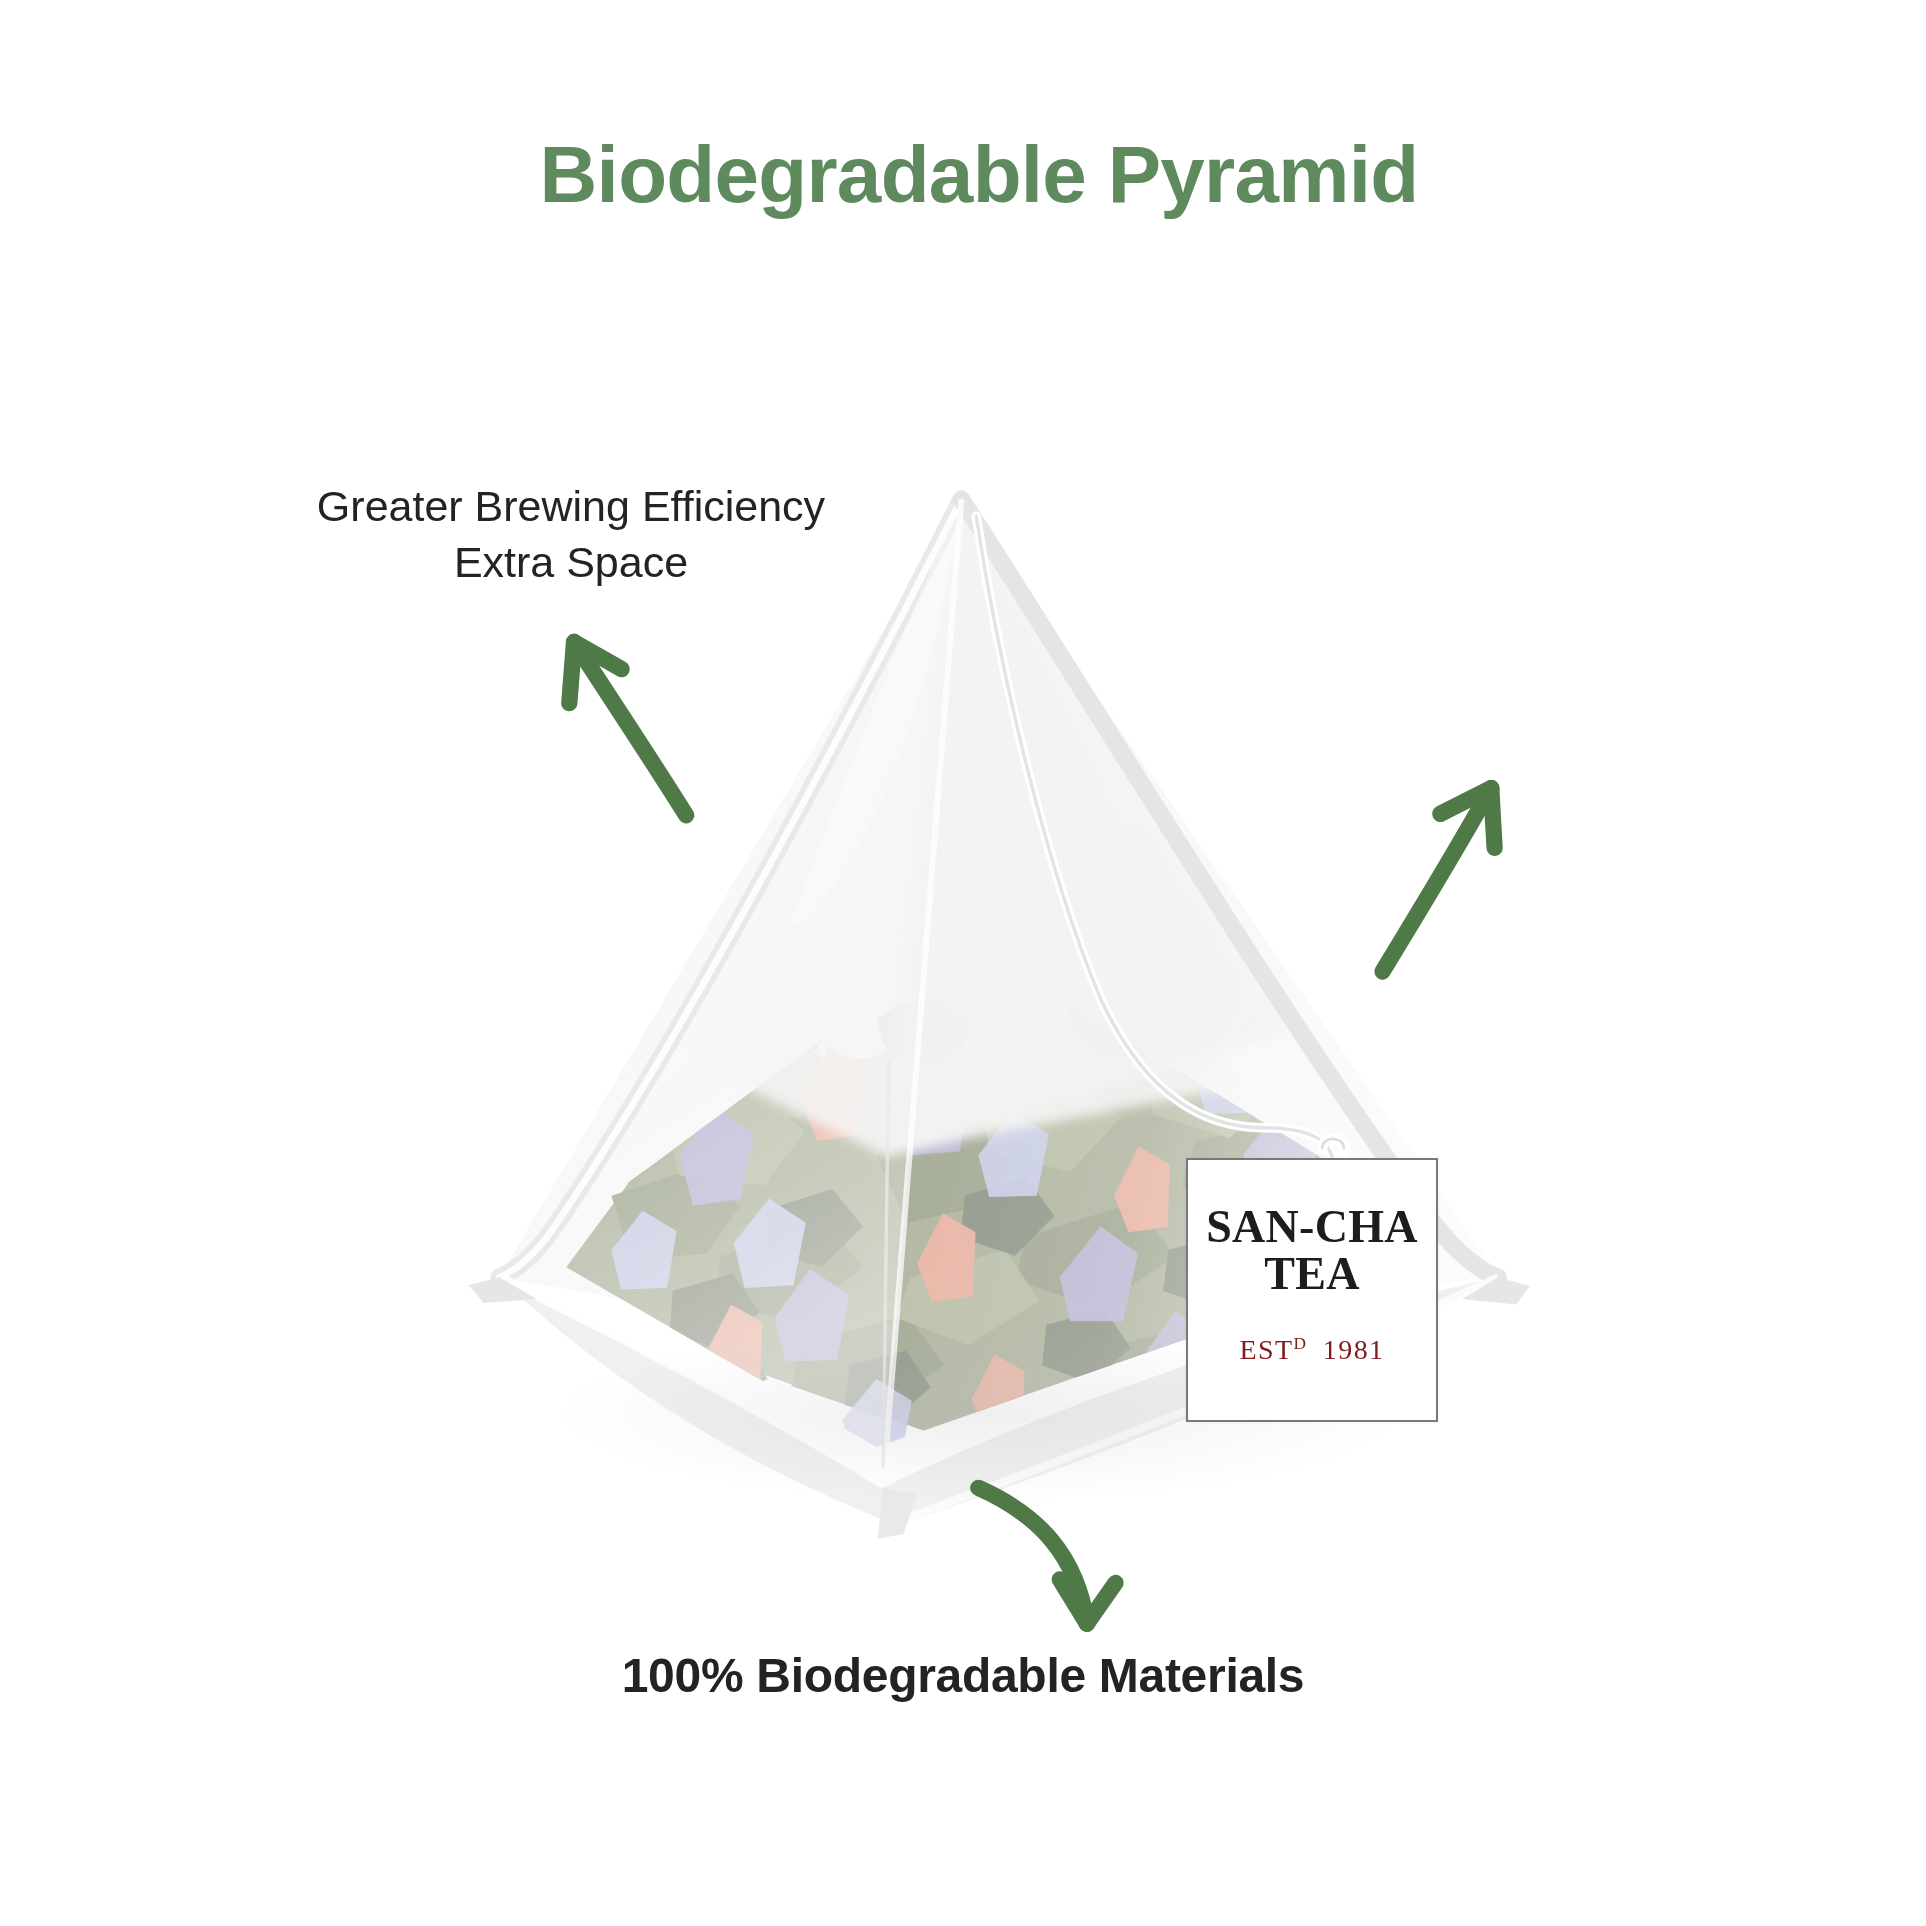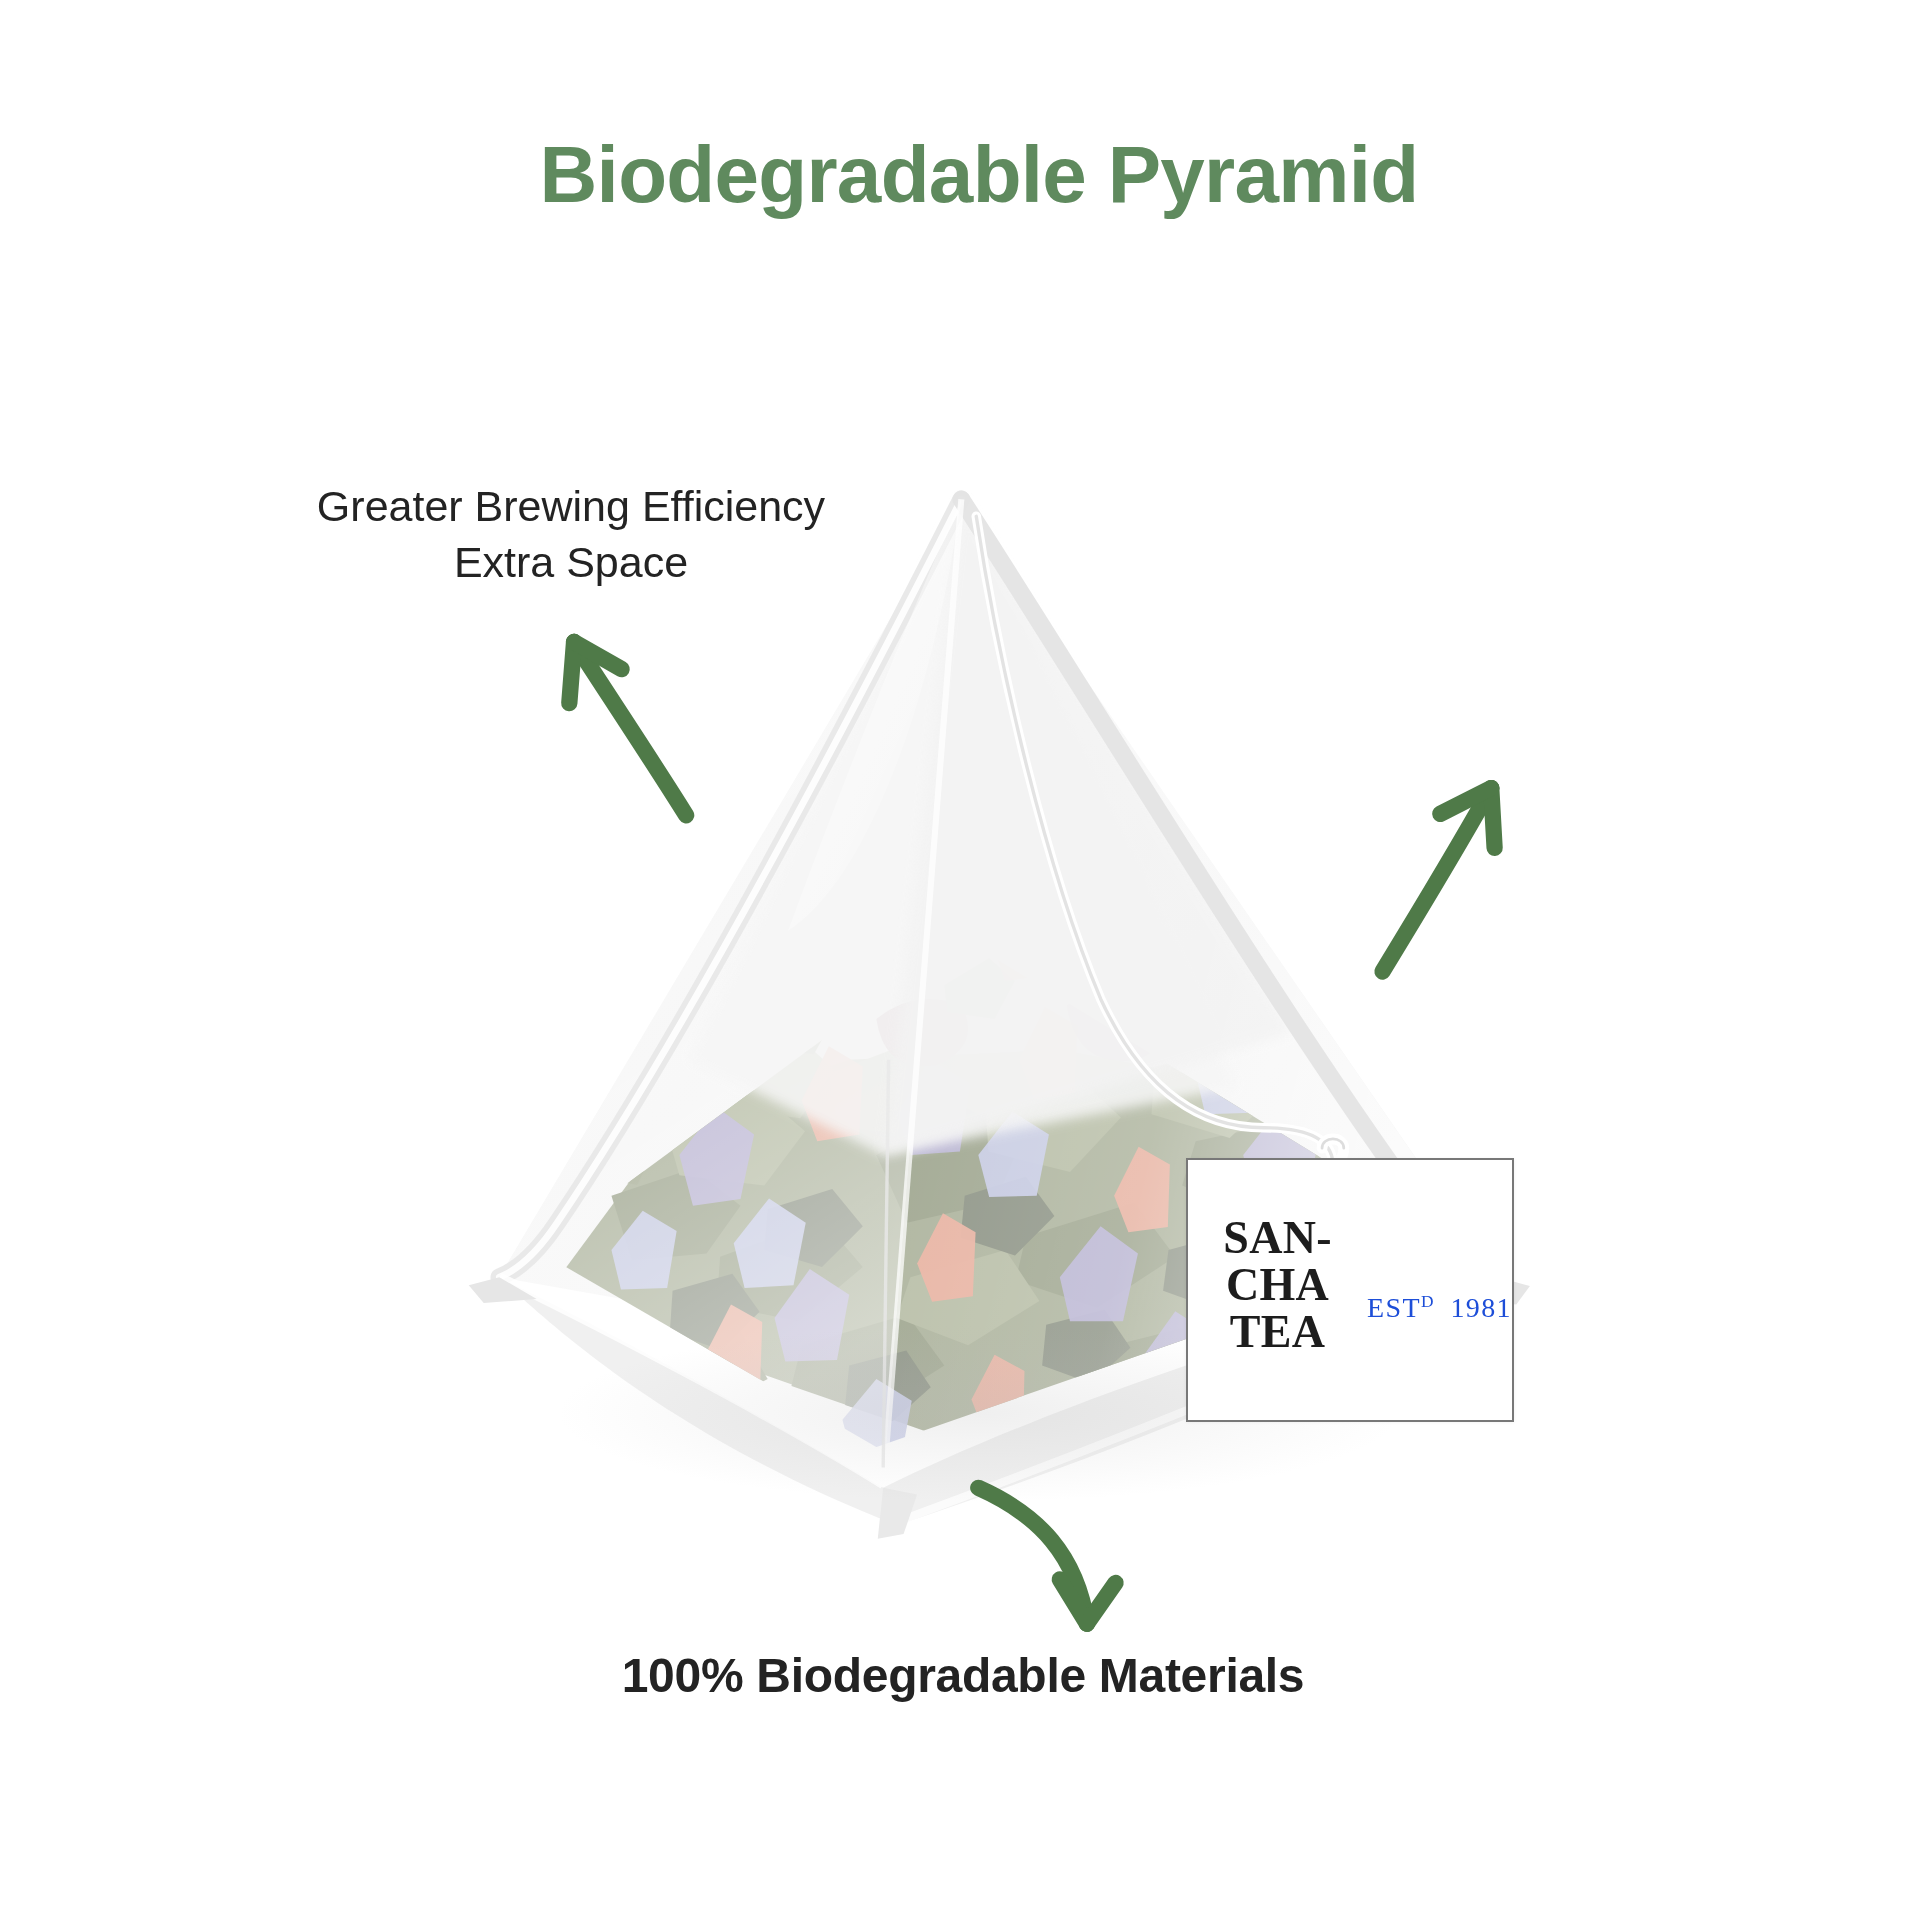--- a/index.html
+++ b/index.html
@@ -44,35 +44,35 @@
 
   
   .arrows{position:absolute;inset:0;pointer-events:none;}
 
   
   .teabag{position:absolute;left:0;top:0;width:1926px;height:1926px;}
 
   
   .tag{
     position:absolute;left:1186px;top:1158px;
-    width:328px;height:264px;
+    width:252px;height:264px;
     background:#ffffff;
     border:2px solid #787878;
     box-sizing:border-box;
     box-shadow:0 1.4px 4.1px rgba(0,0,0,.06);
-    display:flex;flex-direction:row;align-items:center;justify-content:center;
+    display:flex;flex-direction:column;align-items:center;justify-content:center;
     font-family:"Liberation Serif", serif;
   }
   .tag-brand{
     color:#1d1d1d;font-weight:bold;font-size:46px;line-height:1.02;
     letter-spacing:0.3px;text-align:center;margin-top:-9.5px;
   }
   .tag-brand .ln{display:block;}
   .tag-estd{
-    margin-top:36px;color:#1d4ed8;font-size:28px;letter-spacing:1.4px;
+    margin-top:36px;color:#7f1d1d;font-size:28px;letter-spacing:1.4px;
     white-space:nowrap;
   }
   .tag-estd sup{font-size:0.62em;vertical-align:0.55em;letter-spacing:0;}
 </style>
 </head>
 <body>
 
 <div class="stage">
 
   <div class="title">

